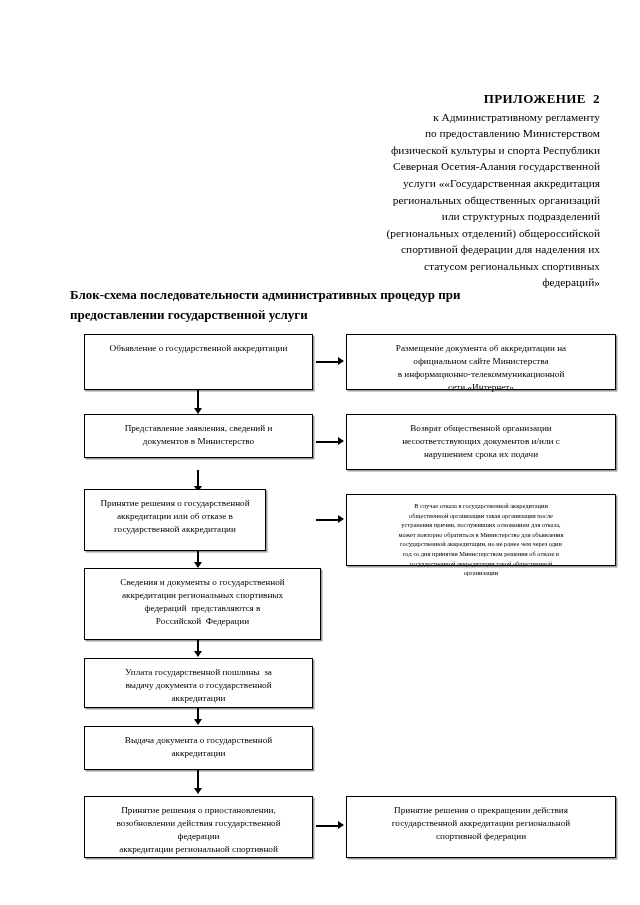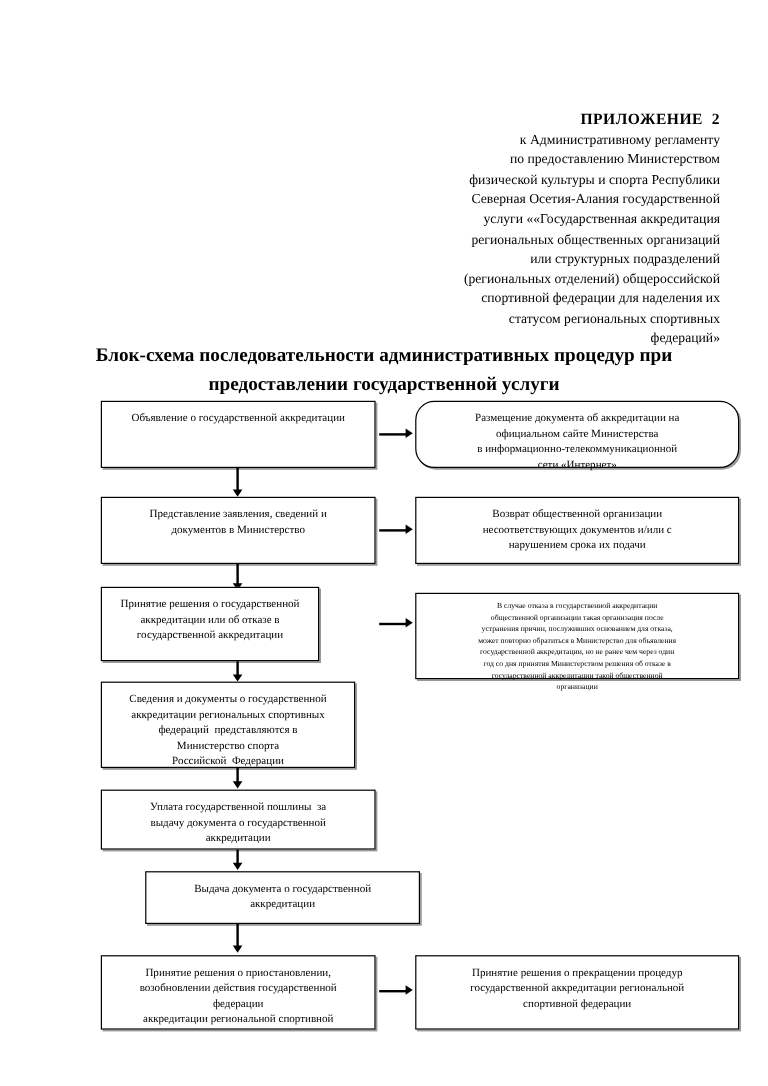--- a/index.html
+++ b/index.html
@@ -32,23 +32,23 @@
     letter-spacing: 0.4px;
     font-size: 13px;
   }
 
   
   #doc-title {
     position: absolute;
     left: 70px;
     top: 285px;
     width: 500px;
-    text-align: center;
+    text-align: left;
     font-weight: bold;
-    font-size: 16px;
+    font-size: 13px;
     line-height: 1.5;
   }
   #doc-title .t-line { display: block; }
 
   
   #flow {
     position: absolute;
     left: 16px;
     top: 0;
     width: 640px;
@@ -120,34 +120,34 @@
   <span class="t-line">Блок-схема последовательности административных процедур при</span>
   <span class="t-line">предоставлении государственной услуги</span>
 </div>
 
 <div id="flow">
 
   <div class="node" style="left:68px; top:334px; width:229px; height:56px;">
     <span class="ln">Объявление о государственной аккредитации</span>
   </div>
 
-  <div class="node" style="left:330px; top:334px; width:270px; height:56px;border-radius:16px;">
+  <div class="node" style="left:330px; top:334px; width:270px; height:56px;">
     <span class="ln">Размещение документа об аккредитации на</span>
     <span class="ln">официальном сайте Министерства</span>
     <span class="ln">в информационно-телекоммуникационной</span>
     <span class="ln">сети «Интернет»</span>
   </div>
 
   <div class="conn h" style="left:300px; top:361px; width:23px;"></div>
   <div class="arrowhead right" style="left:322px; top:357px;"></div>
 
   <div class="conn v" style="left:181px; top:390px; height:20px;"></div>
   <div class="arrowhead down" style="left:178px; top:408px;"></div>
 
-  <div class="node" style="left:68px; top:414px; width:229px; height:56px;">
+  <div class="node" style="left:68px; top:414px; width:229px; height:44px;">
     <span class="ln">Представление заявления, сведений и</span>
     <span class="ln">документов в Министерство</span>
   </div>
 
   <div class="node" style="left:330px; top:414px; width:270px; height:56px;">
     <span class="ln">Возврат общественной организации</span>
     <span class="ln">несоответствующих документов и/или с</span>
     <span class="ln">нарушением срока их подачи</span>
   </div>
 
@@ -173,57 +173,56 @@
     <span class="ln">государственной аккредитации такой общественной</span>
     <span class="ln">организации</span>
   </div>
 
   <div class="conn h" style="left:300px; top:519px; width:23px;"></div>
   <div class="arrowhead right" style="left:322px; top:515px;"></div>
 
   <div class="conn v" style="left:181px; top:551px; height:14px;"></div>
   <div class="arrowhead down" style="left:178px; top:562px;"></div>
 
-  <div class="node" style="left:68px; top:568px; width:212px; height:72px;">
+  <div class="node" style="left:68px; top:568px; width:237px; height:72px;">
     <span class="ln">Сведения и документы о государственной</span>
     <span class="ln">аккредитации региональных спортивных</span>
     <span class="ln">федераций  представляются в</span>
-    <span class="ln">Министерство спорта</span>
     <span class="ln">Российской  Федерации</span>
   </div>
 
   <div class="conn v" style="left:181px; top:640px; height:14px;"></div>
   <div class="arrowhead down" style="left:178px; top:651px;"></div>
 
   <div class="node" style="left:68px; top:658px; width:229px; height:50px;">
     <span class="ln">Уплата государственной пошлины  за</span>
     <span class="ln">выдачу документа о государственной</span>
     <span class="ln">аккредитации</span>
   </div>
 
   <div class="conn v" style="left:181px; top:708px; height:14px;"></div>
   <div class="arrowhead down" style="left:178px; top:719px;"></div>
 
-  <div class="node" style="left:68px; top:726px; width:229px; height:44px;margin-left:37px;">
+  <div class="node" style="left:68px; top:726px; width:229px; height:44px;">
     <span class="ln">Выдача документа о государственной</span>
     <span class="ln">аккредитации</span>
   </div>
 
   <div class="conn v" style="left:181px; top:770px; height:20px;"></div>
   <div class="arrowhead down" style="left:178px; top:788px;"></div>
 
   <div class="node" style="left:68px; top:796px; width:229px; height:62px;">
     <span class="ln">Принятие решения о приостановлении,</span>
     <span class="ln">возобновлении действия государственной</span>
     <span class="ln">федерации</span>
     <span class="ln">аккредитации региональной спортивной</span>
   </div>
 
   <div class="node" style="left:330px; top:796px; width:270px; height:62px;">
-    <span class="ln">Принятие решения о прекращении процедур</span>
+    <span class="ln">Принятие решения о прекращении действия</span>
     <span class="ln">государственной аккредитации региональной</span>
     <span class="ln">спортивной федерации</span>
   </div>
 
   <div class="conn h" style="left:300px; top:825px; width:23px;"></div>
   <div class="arrowhead right" style="left:322px; top:821px;"></div>
 
 </div>
 
 </body></html>

